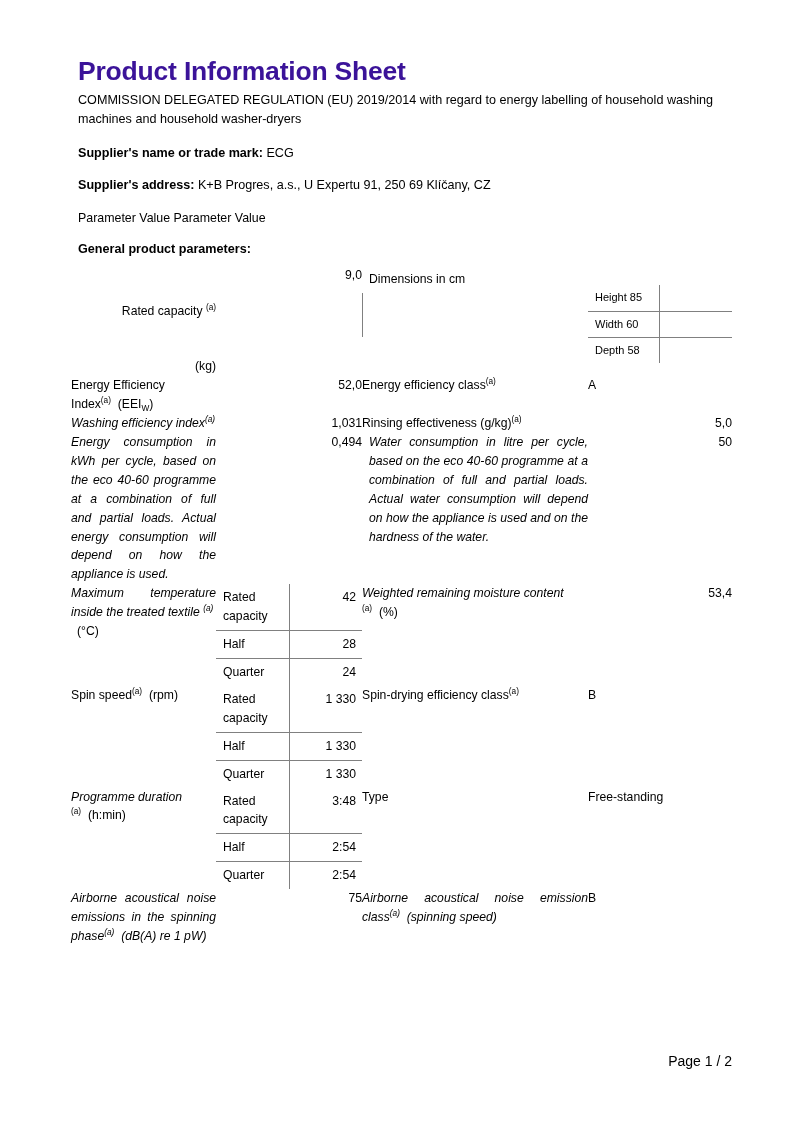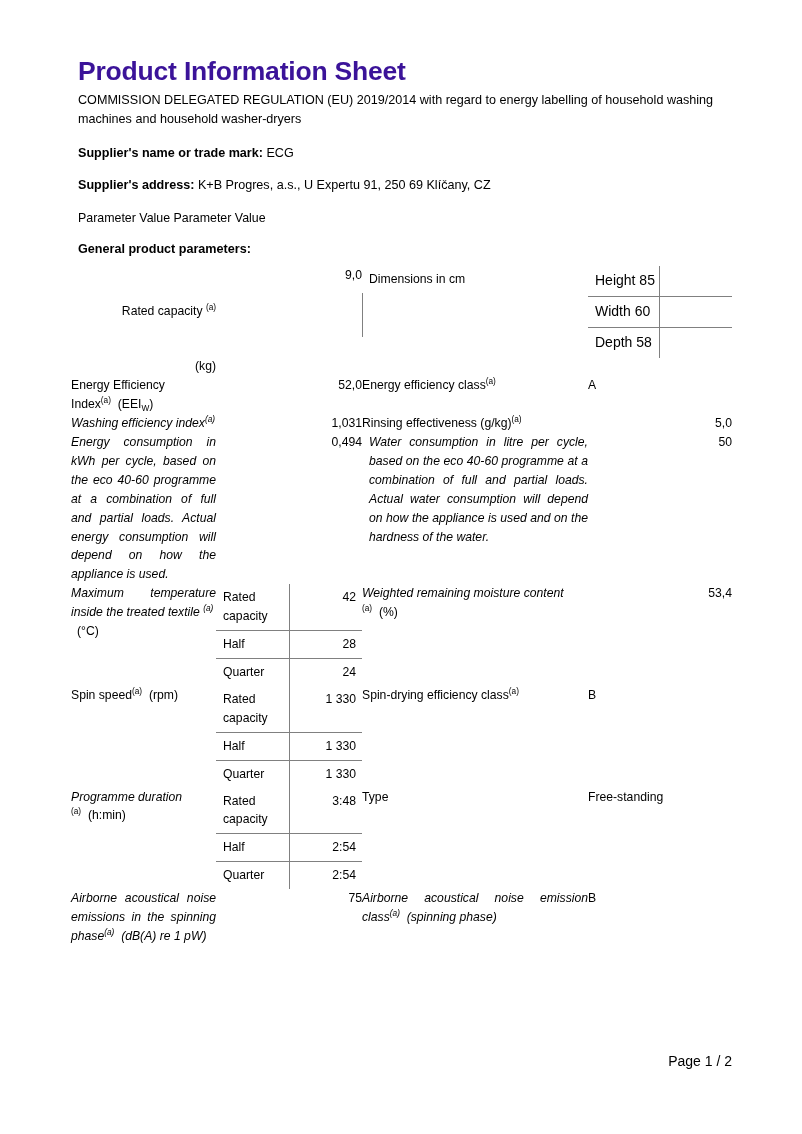--- a/index.html
+++ b/index.html
@@ -99,22 +99,23 @@
     box-sizing: border-box;
   }
   table.sub tr.divider td { border-top: 1.1px solid #808080; }
   table.sub td.vsep { border-left: 1.1px solid #808080; }
 
   
   table.dims {
     border-collapse: collapse;
     width: 100%;
     table-layout: fixed;
-    font-size: 14px;
+    font-size: 11px;
     line-height: 1.55;
+    margin-top: 19px;
   }
   table.dims td {
     padding: 4px 6px 4px 7px;
     box-sizing: border-box;
     vertical-align: top;
   }
   table.dims tr.divider td { border-top: 1.1px solid #808080; }
   table.dims td.vsep { border-left: 1.1px solid #808080; }
 
   .stub-line {
@@ -339,21 +340,21 @@
       </td>
       <td class="cell hr-bot vline-l">Type</td>
       <td colspan="2" class="cell hr-bot vline-l vline-r">Free-standing</td>
     </tr>
 
     <tr>
       <td class="cell hr-bot vline-l">
         <div class="j"><span>Airborne  acoustical  noise  emissions in  the  spinning phase</span><sup>(a)</sup> &nbsp;<span>(dB(A) re 1 pW)</span></div>
       </td>
       <td colspan="2" class="cell hr-bot vline-l r">75</td>
-      <td class="cell hr-bot vline-l j"><span>Airborne acoustical noise emission class</span><sup>(a)</sup> &nbsp;<span>(spinning phase)</span></td>
+      <td class="cell hr-bot vline-l j"><span>Airborne acoustical noise emission class</span><sup>(a)</sup> &nbsp;<span>(spinning speed)</span></td>
       <td colspan="2" class="cell hr-bot vline-l vline-r">B</td>
     </tr>
 
   </tbody>
       </table>
  </div>
 
  <div class="footer">Page 1 / 2</div>
 </div>
 

